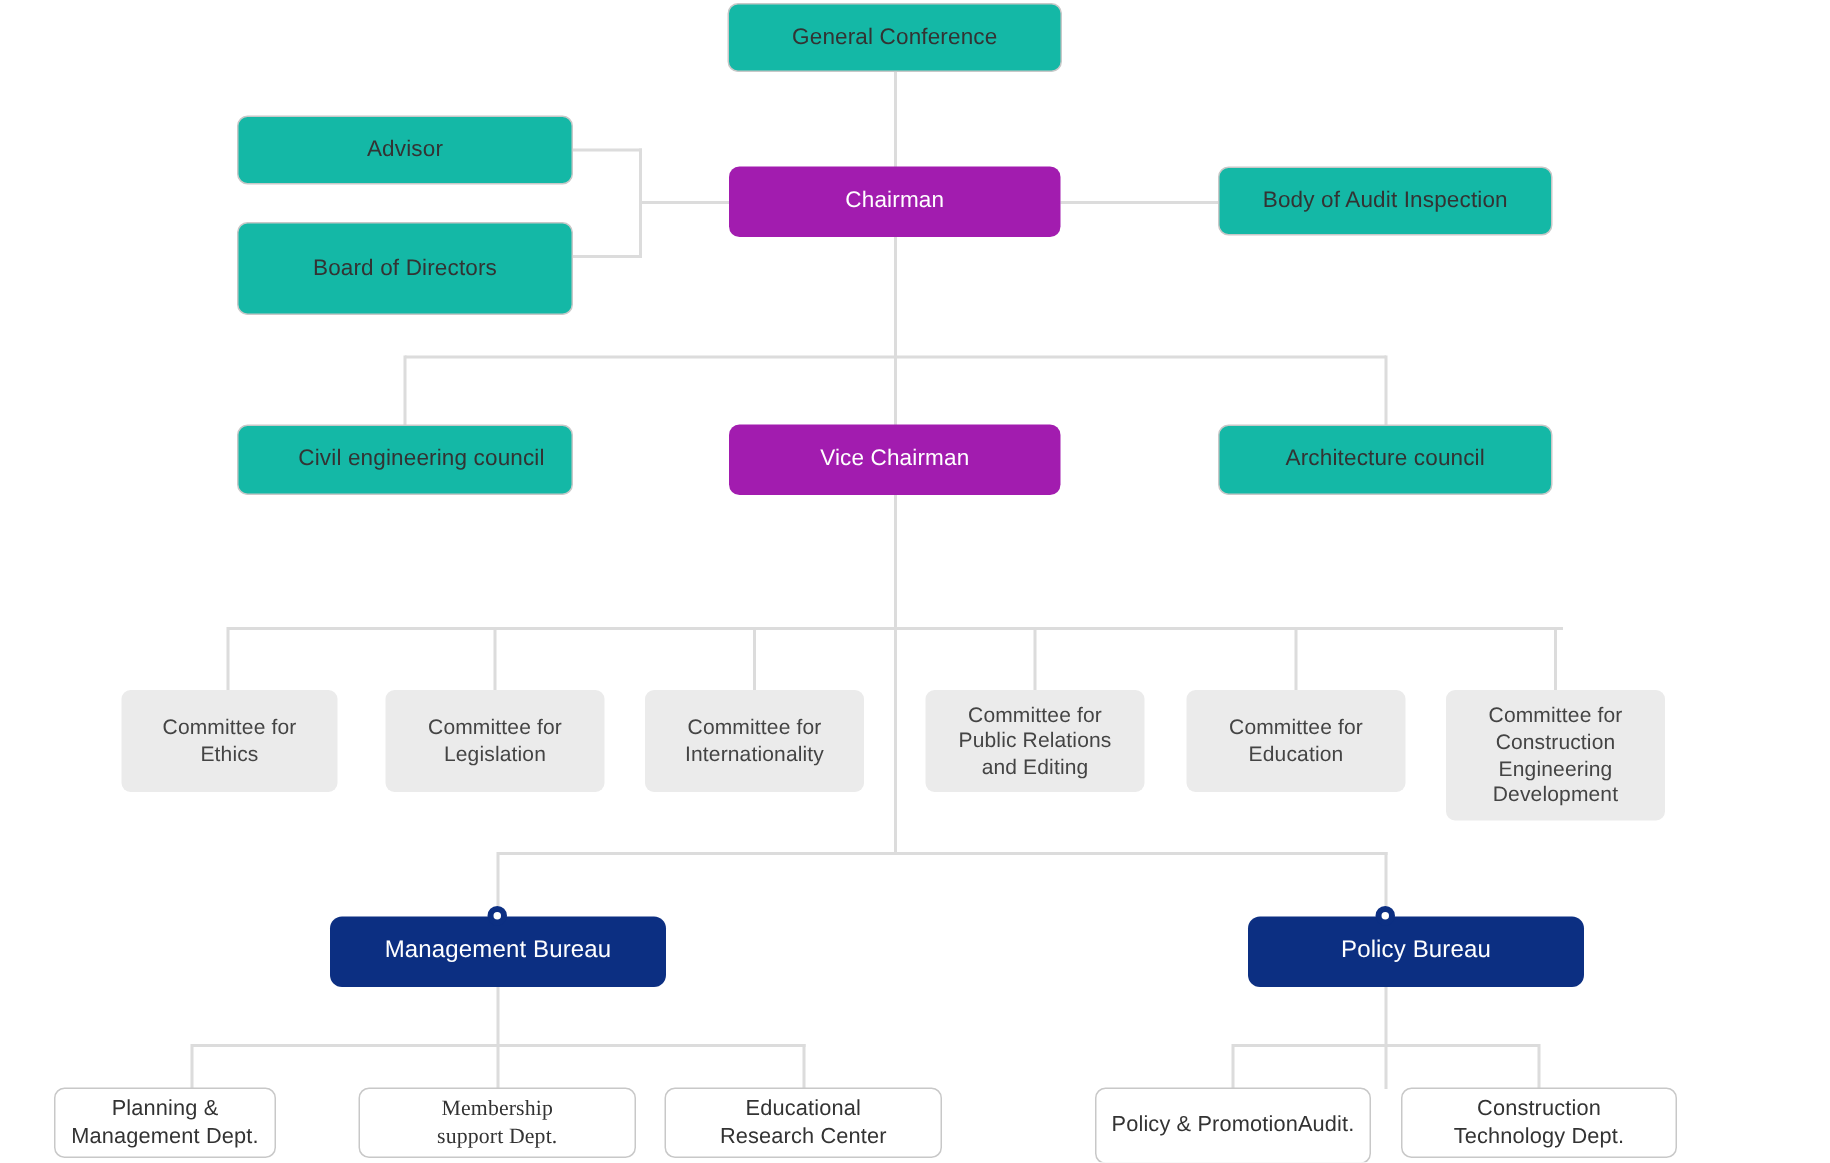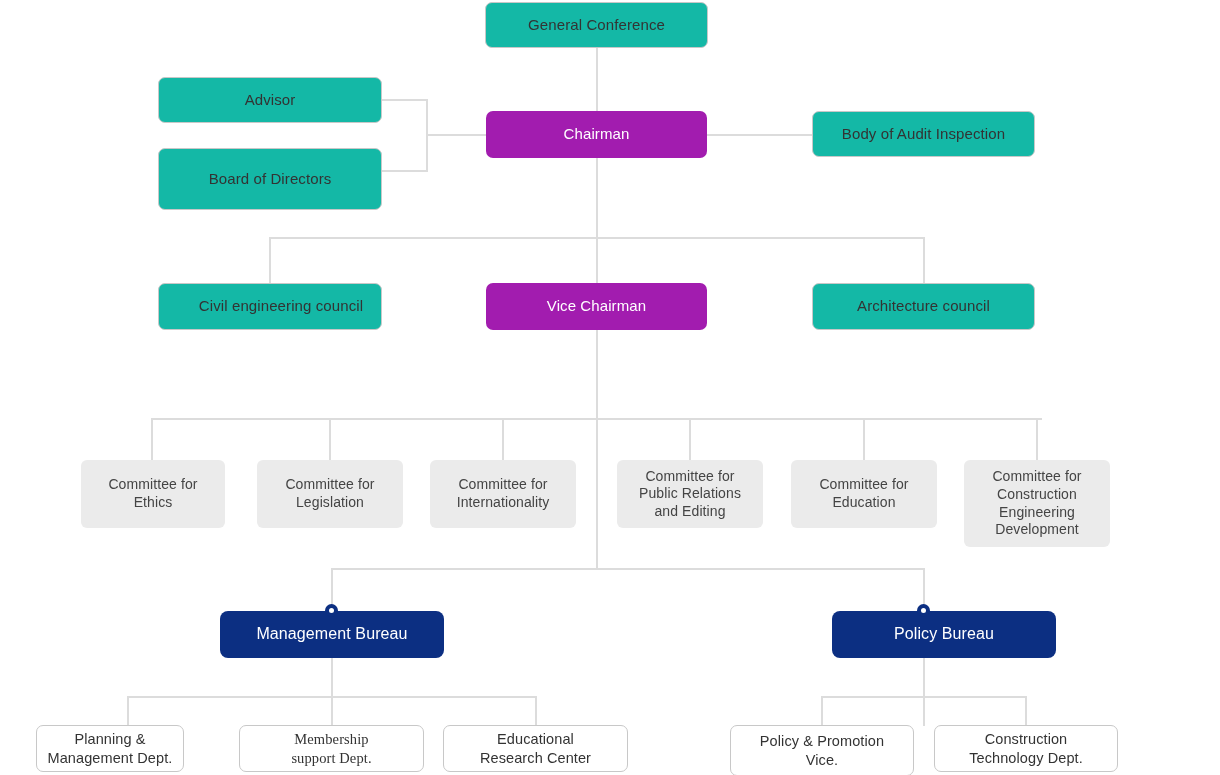--- a/index.html
+++ b/index.html
@@ -206,23 +206,23 @@
   <div class="node dept" style="left:239px; top:725px; width:185px; height:47px; flex-direction:column;font-family:Liberation Serif, serif;">
     <span>Membership</span>
     <span>support Dept.</span>
   </div>
 
   <div class="node dept" style="left:443px; top:725px; width:185px; height:47px; flex-direction:column;">
     <span>Educational</span>
     <span>Research Center</span>
   </div>
 
-  <div class="node dept" style="left:730px; top:725px; width:184px; height:51px; flex-direction:column;">
+  <div class="node dept" style="left:730px; top:725px; width:184px; height:51px; flex-direction:row;">
     <span>Policy &amp; Promotion</span>
-    <span>Vice.</span>
+    <span>Audit.</span>
   </div>
 
   <div class="node dept" style="left:934px; top:725px; width:184px; height:47px; flex-direction:column;">
     <span>Construction</span>
     <span>Technology Dept.</span>
   </div>
 
 </div>
 
 </body></html>

